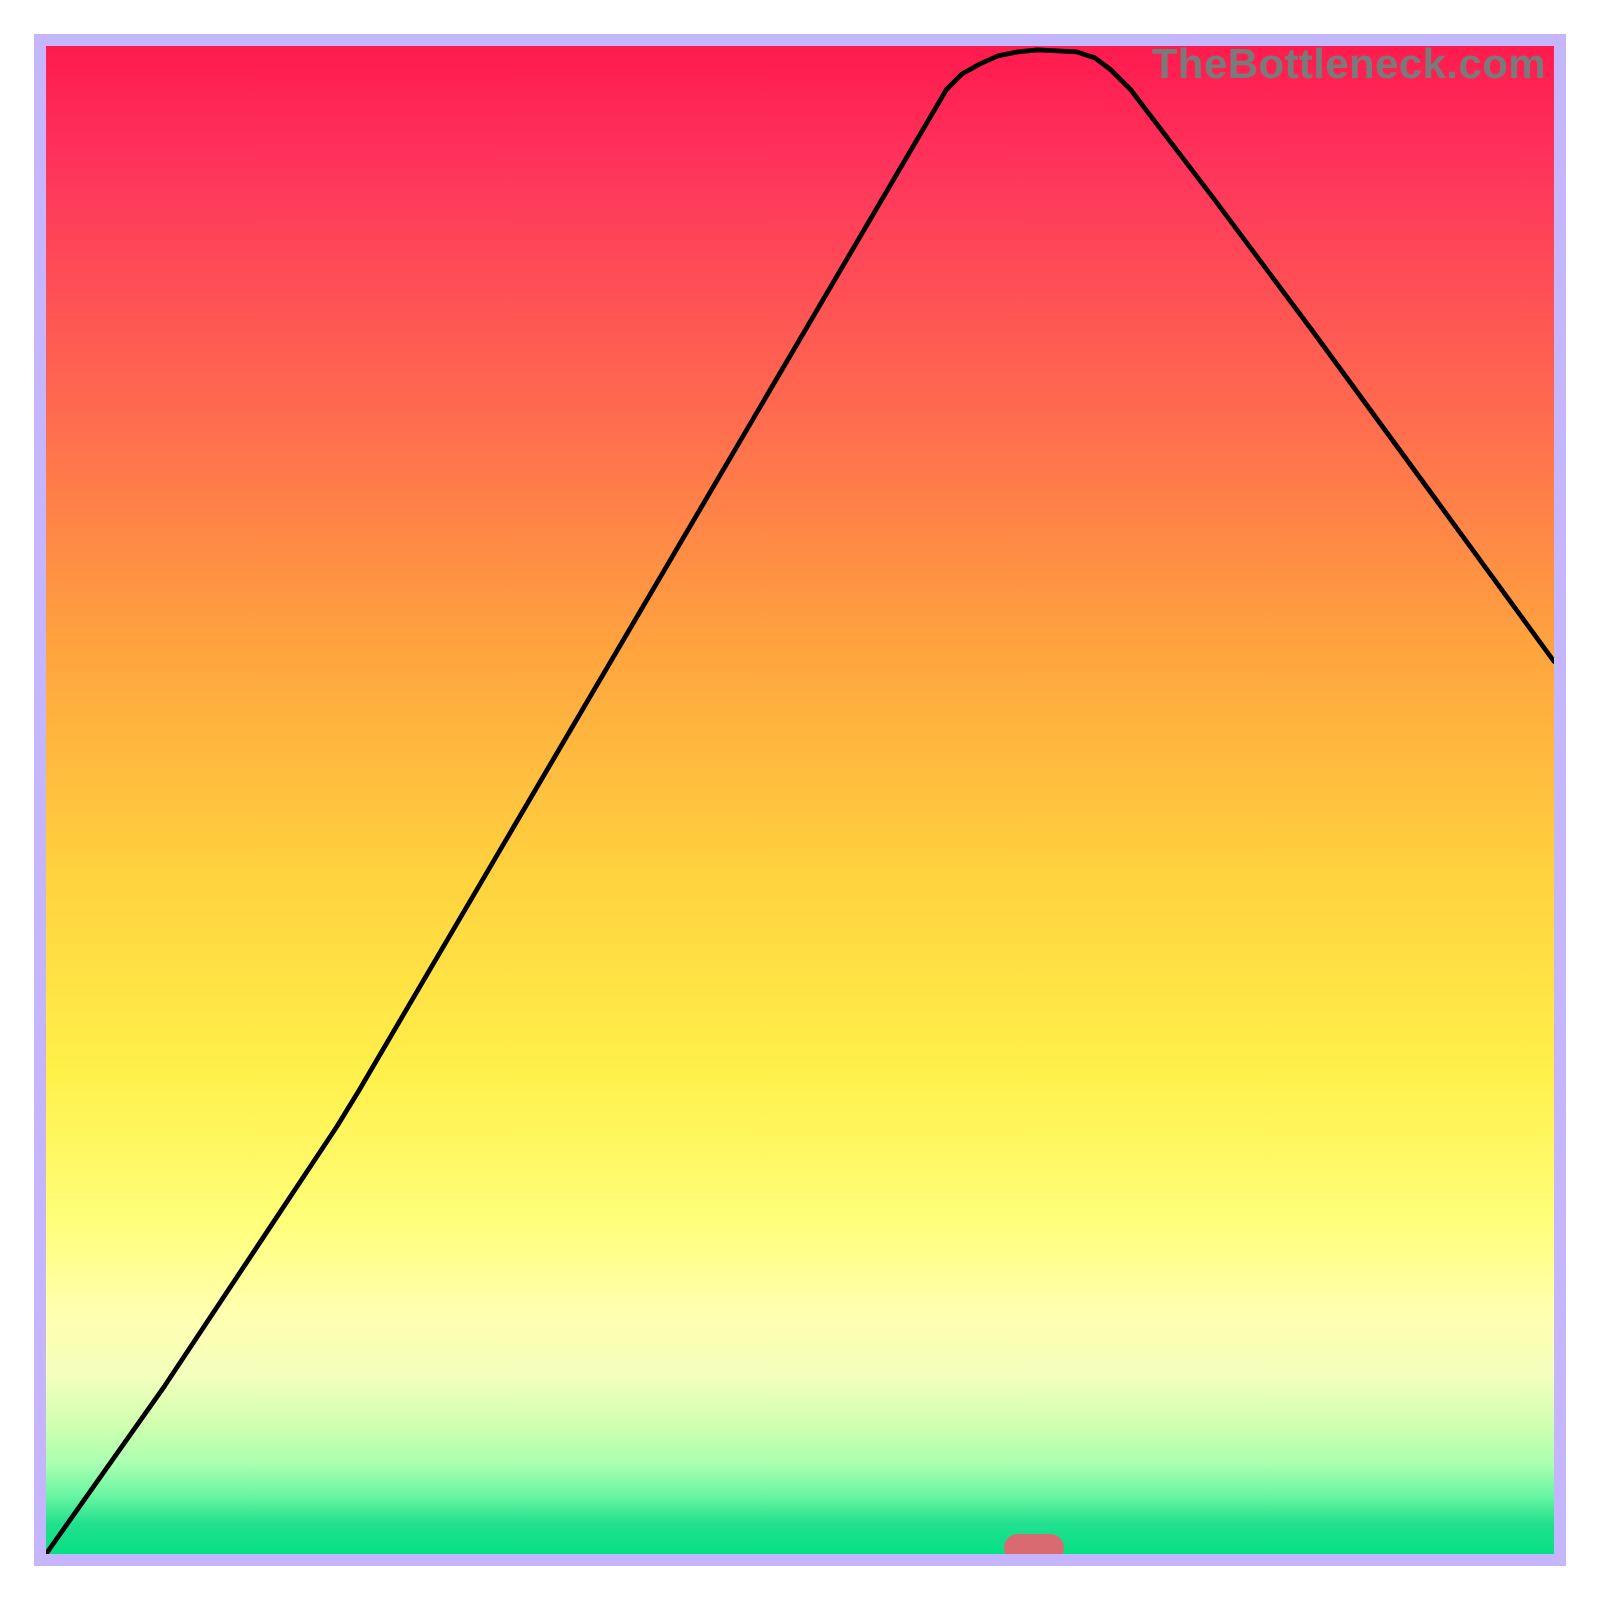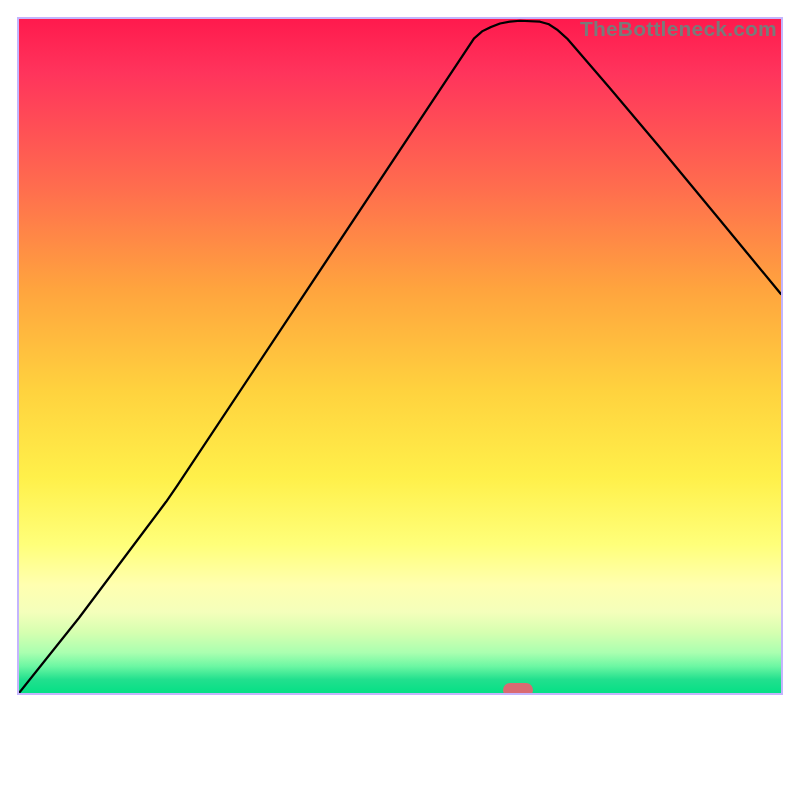--- a/index.html
+++ b/index.html
@@ -9,22 +9,22 @@
     height: 800px;
     overflow: hidden;
     background: #ffffff;
     font-family: Arial, Helvetica, sans-serif;
   }
   .chart-frame {
     position: absolute;
     left: 17px;
     top: 17px;
     width: 766px;
-    height: 678px;
-    border: 2px solid #c4b5fd;
+    height: 766px;
+    border: 6px solid #c4b5fd;
     box-sizing: border-box;
     overflow: hidden;
     padding-left: 29px;
   }
   .gradient-bg {
     position: absolute;
     inset: 0;
     background: linear-gradient(
       to bottom,
       #ff1a4d 0%,

